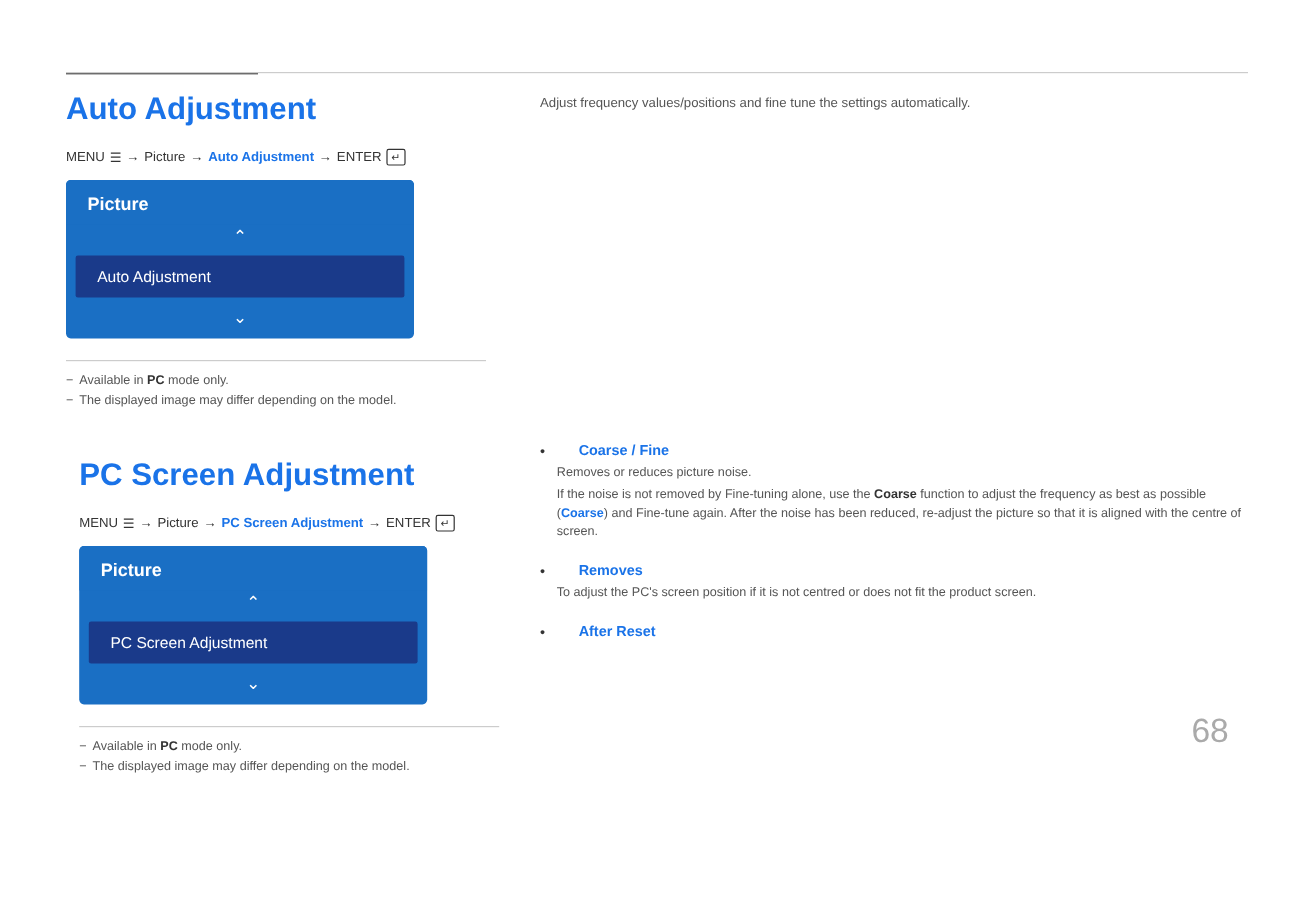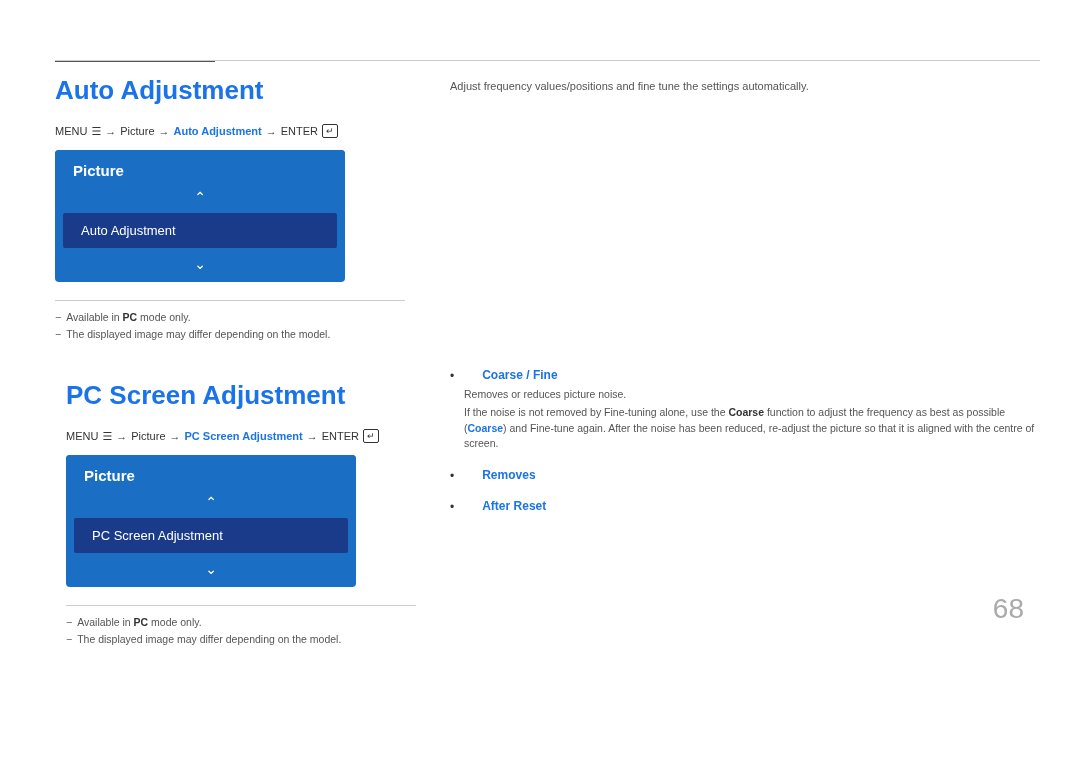--- a/index.html
+++ b/index.html
@@ -309,20 +309,21 @@
       <p class="bullet-text" style="padding-left: 14px;">
         If the noise is not removed by Fine-tuning alone, use the <span class="inline-bold">Coarse</span> function to adjust the frequency as best as possible (<span class="inline-link">Coarse</span>) and Fine-tune again. After the noise has been reduced, re-adjust the picture so that it is aligned with the centre of screen.
       </p>
     </div>
 
     <div class="bullet-item">
       <div class="bullet-item-header">
         <span class="bullet-dot">•</span>
         <span class="bullet-title">Removes</span>
       </div>
+      <p class="bullet-text" style="padding-left: 14px;">To adjust the PC's screen position if it is not centred or does not fit the product screen.</p>
     </div>
 
     <div class="bullet-item">
       <div class="bullet-item-header">
         <span class="bullet-dot">•</span>
         <span class="bullet-title">After Reset</span>
       </div>
     </div>
 
   </div>

